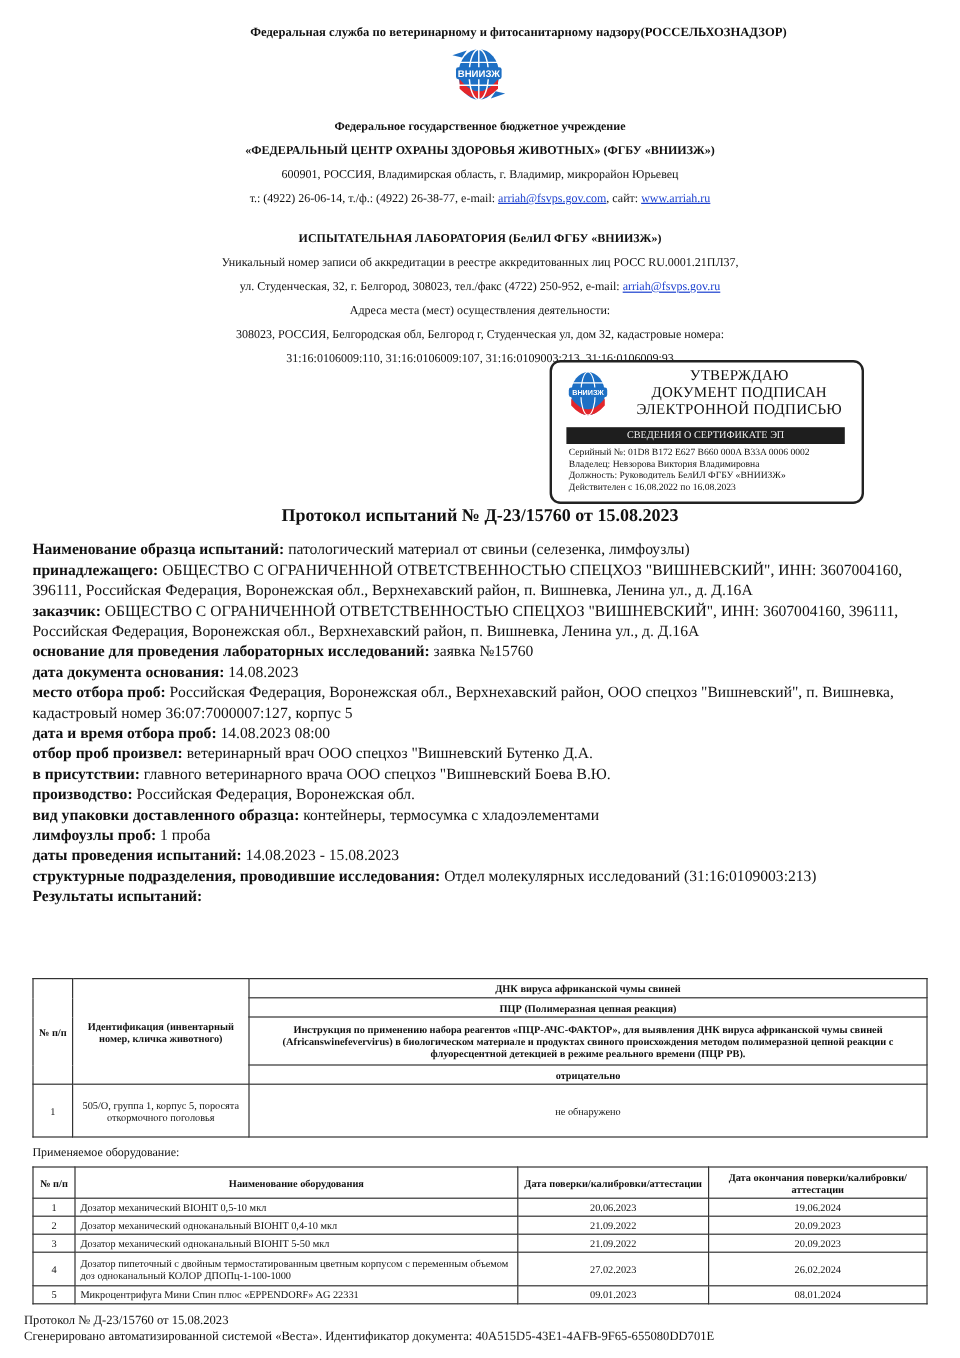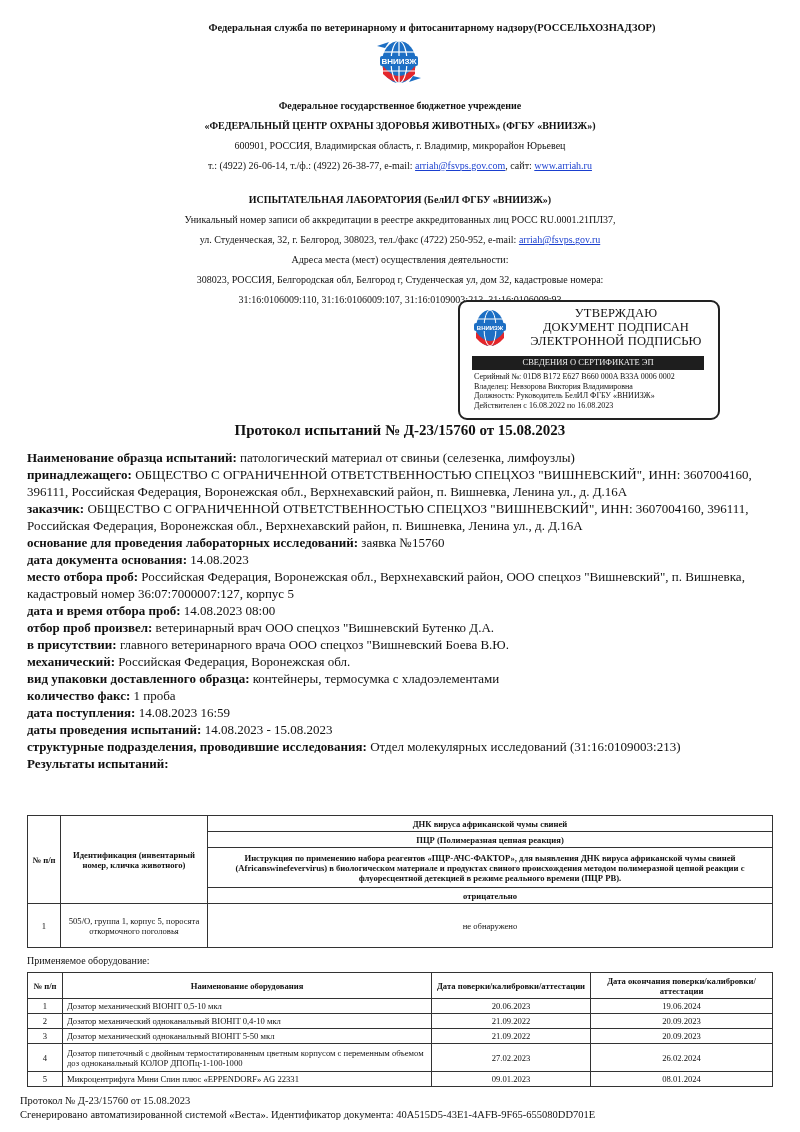--- a/index.html
+++ b/index.html
@@ -115,24 +115,23 @@
   <div class="fields">
     <p class="row"><span class="lbl">Наименование образца испытаний:</span><span> патологический материал от свиньи (селезенка, лимфоузлы)</span></p>
     <p class="row"><span class="lbl">принадлежащего:</span><span> ОБЩЕСТВО С ОГРАНИЧЕННОЙ ОТВЕТСТВЕННОСТЬЮ СПЕЦХОЗ "ВИШНЕВСКИЙ", ИНН: 3607004160, 396111, Российская Федерация, Воронежская обл., Верхнехавский район, п. Вишневка, Ленина ул., д. Д.16А</span></p>
     <p class="row"><span class="lbl">заказчик:</span><span> ОБЩЕСТВО С ОГРАНИЧЕННОЙ ОТВЕТСТВЕННОСТЬЮ СПЕЦХОЗ "ВИШНЕВСКИЙ", ИНН: 3607004160, 396111, Российская Федерация, Воронежская обл., Верхнехавский район, п. Вишневка, Ленина ул., д. Д.16А</span></p>
     <p class="row"><span class="lbl">основание для проведения лабораторных исследований:</span><span> заявка №15760</span></p>
     <p class="row"><span class="lbl">дата документа основания:</span><span> 14.08.2023</span></p>
     <p class="row"><span class="lbl">место отбора проб:</span><span> Российская Федерация, Воронежская обл., Верхнехавский район, ООО спецхоз "Вишневский", п. Вишневка, кадастровый номер 36:07:7000007:127, корпус 5</span></p>
     <p class="row"><span class="lbl">дата и время отбора проб:</span><span> 14.08.2023 08:00</span></p>
     <p class="row"><span class="lbl">отбор проб произвел:</span><span> ветеринарный врач ООО спецхоз "Вишневский Бутенко Д.А.</span></p>
     <p class="row"><span class="lbl">в присутствии:</span><span> главного ветеринарного врача ООО спецхоз "Вишневский Боева В.Ю.</span></p>
-    <p class="row"><span class="lbl">механический:</span><span> Российская Федерация, Воронежская обл.</span></p>
+    <p class="row"><span class="lbl">производство:</span><span> Российская Федерация, Воронежская обл.</span></p>
     <p class="row"><span class="lbl">вид упаковки доставленного образца:</span><span> контейнеры, термосумка с хладоэлементами</span></p>
-    <p class="row"><span class="lbl">количество факс:</span><span> 1 проба</span></p>
-    <p class="row"><span class="lbl">дата поступления:</span><span> 14.08.2023 16:59</span></p>
+    <p class="row"><span class="lbl">лимфоузлы проб:</span><span> 1 проба</span></p>
     <p class="row"><span class="lbl">даты проведения испытаний:</span><span> 14.08.2023 - 15.08.2023</span></p>
     <p class="row"><span class="lbl">структурные подразделения, проводившие исследования:</span><span> Отдел молекулярных исследований (31:16:0109003:213)</span></p>
     <p class="row"><span class="lbl">Результаты испытаний:</span></p>
   </div>
 
   <table class="res-table">
     <tbody>
         <tr style="height:16px;">
       <td rowspan="4" style="width:26px;" class="hb">№ п/п</td>
       <td rowspan="4" style="width:140px;" class="hb">Идентификация (инвентарный номер, кличка животного)</td>

